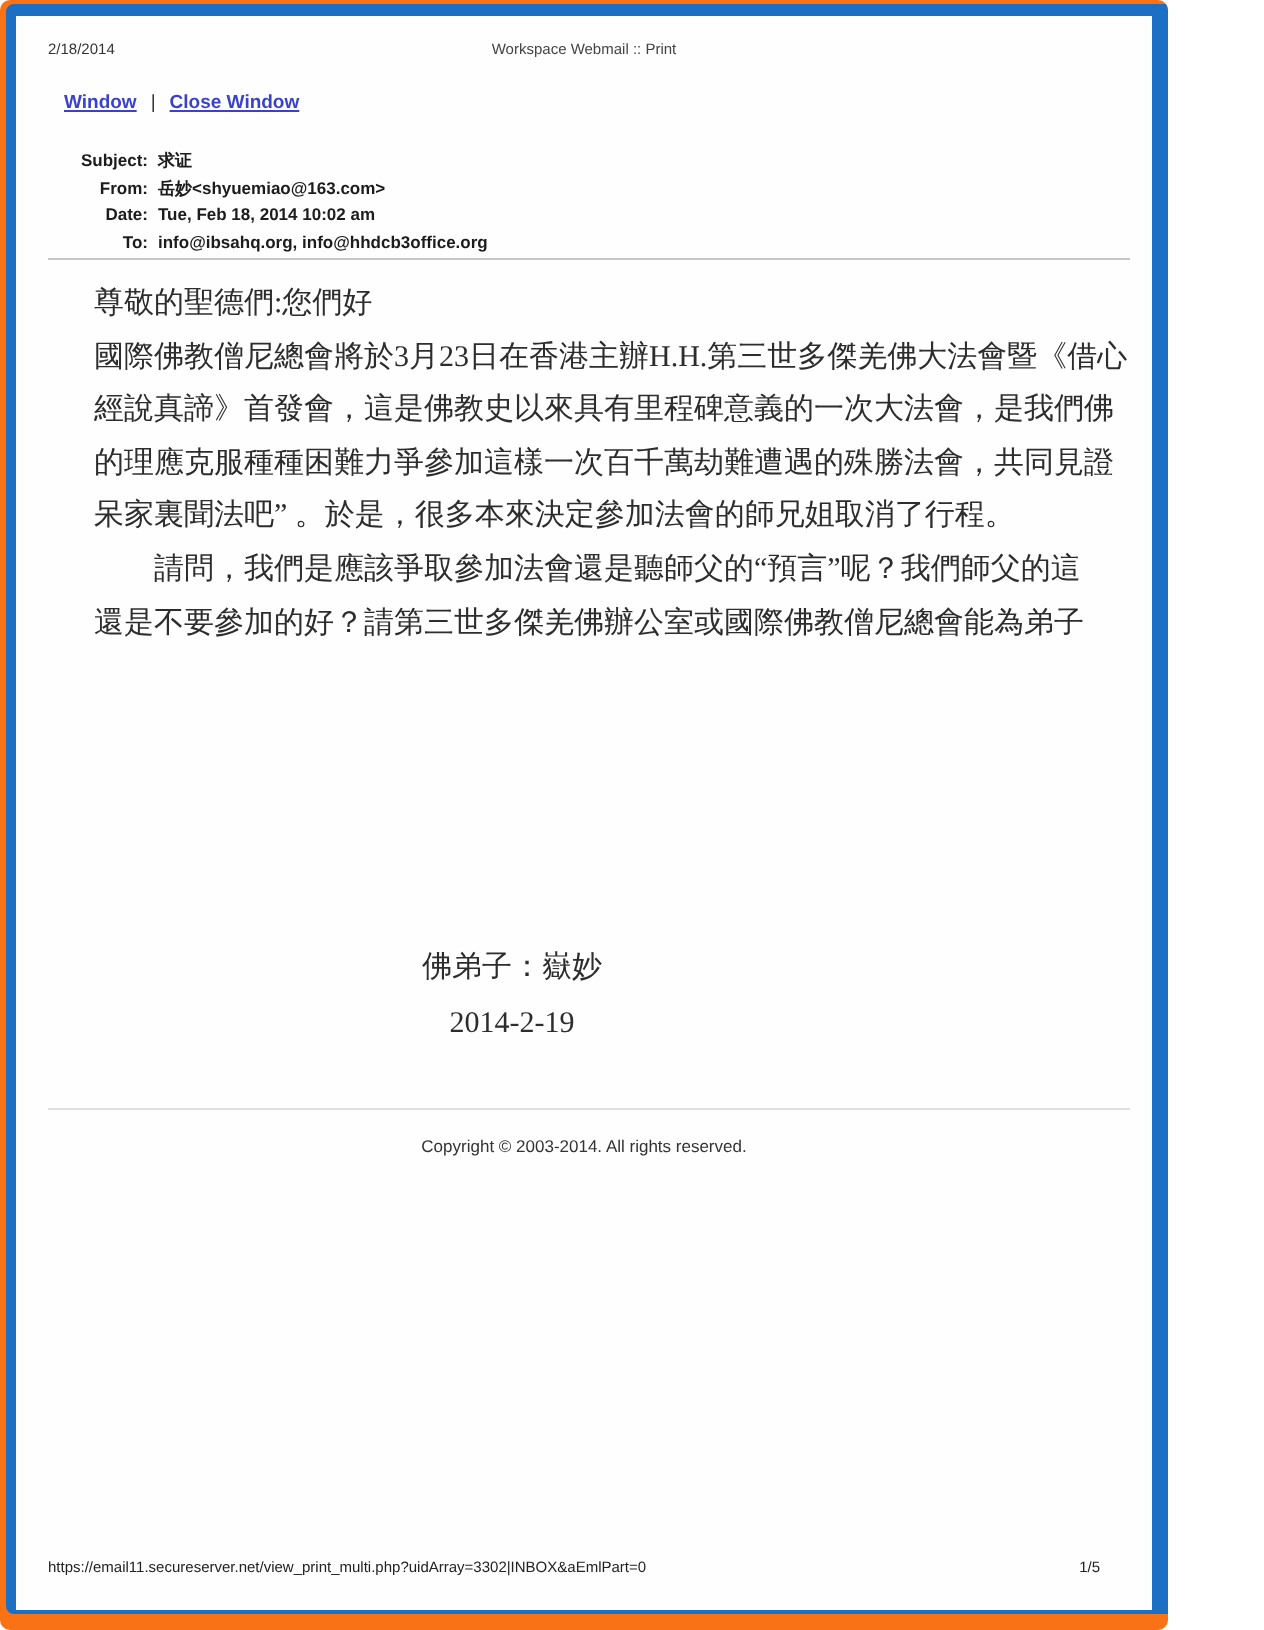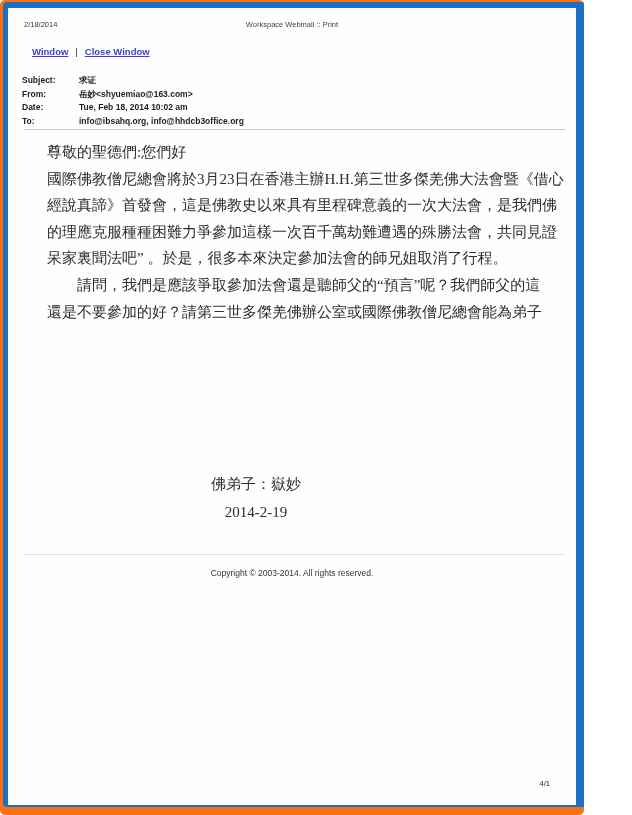--- a/index.html
+++ b/index.html
@@ -10,21 +10,21 @@
   .topbar{position:absolute;top:12px;left:16px;right:16px;height:10px;font-size:7.5px;color:#333;}
   .topbar .tb-date{position:absolute;left:0;top:0;}
   .topbar .tb-title{position:absolute;left:0;right:0;text-align:center;color:#444;}
   
   .links{position:absolute;top:38px;left:24px;font-size:9.5px;font-weight:bold;color:#333;}
   .links a{color:#3a42cd;text-decoration:underline;cursor:pointer;}
   .links .sep{margin:0 7px;font-weight:normal;color:#333;}
   
   .meta{position:absolute;top:68px;left:14px;font-size:8.5px;color:#1c1c1c;}
   .meta-row{display:flex;margin-bottom:4.5px;line-height:9px;}
-  .meta-label{width:52px;font-weight:bold;margin-right:5px;flex:0 0 52px;}
+  .meta-label{width:52px;text-align:right;font-weight:bold;margin-right:5px;flex:0 0 52px;}
   .meta-value{font-weight:bold;white-space:nowrap;}
   .meta-value.cjk{font-family:"Liberation Serif","DejaVu Serif",serif;}
   .rule1{position:absolute;top:121px;left:16px;right:11px;border-top:1px solid #c7c7c7;}
   
   .letter{position:absolute;top:131px;left:39px;right:36px;font-family:"Liberation Serif","DejaVu Serif",serif;color:#2d2d2d;}
   .letter-title{text-align:center;font-size:16px;letter-spacing:3px;line-height:20px;margin-bottom:9px;}
   .letter-line{font-size:15px;line-height:26.6px;white-space:nowrap;}
   .sig{position:absolute;top:462px;left:192px;width:112px;text-align:center;font-family:"Liberation Serif","DejaVu Serif",serif;font-size:15px;color:#2d2d2d;}
   .sig .sig-name{line-height:28px;}
   .sig .sig-date{line-height:28px;}
@@ -82,16 +82,17 @@
     </div>
 
     <div class="sig">
       <div class="sig-name">佛弟子：嶽妙</div>
       <div class="sig-date">2014-2-19</div>
     </div>
 
     <div class="rule2"></div>
     <div class="copyright">Copyright © 2003-2014. All rights reserved.</div>
 
-    <div class="footer-page">4/1</div>
+    <div class="footer-url">https://email11.secureserver.net/view_print_multi.php?uidArray=3302|INBOX&amp;aEmlPart=0</div>
+    <div class="footer-page">1/5</div>
 
   </div>
 </div>
 
 </body></html>

